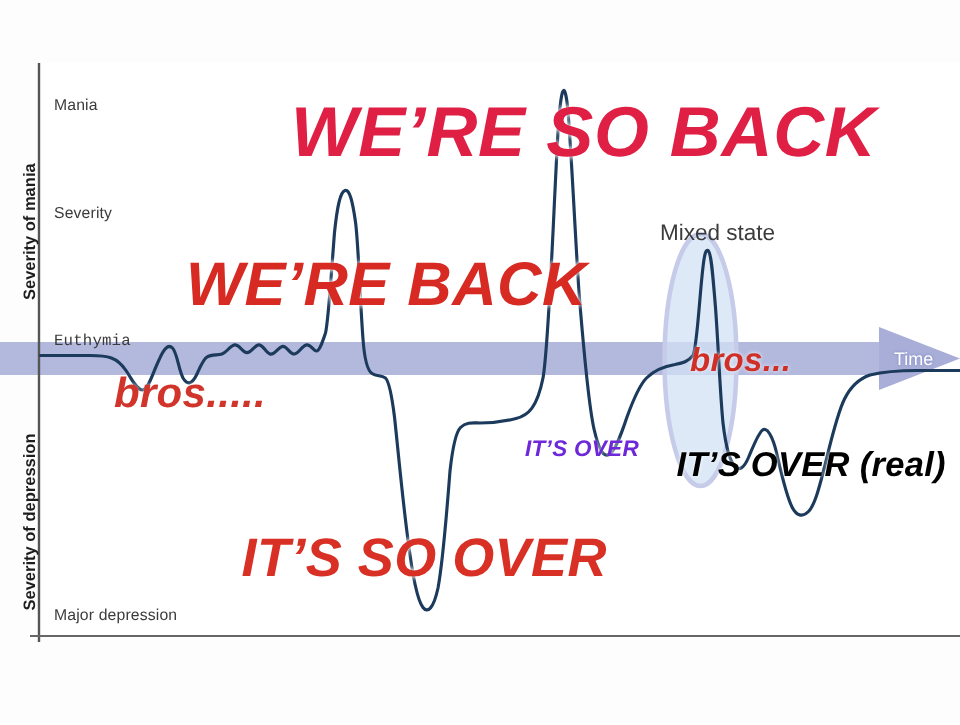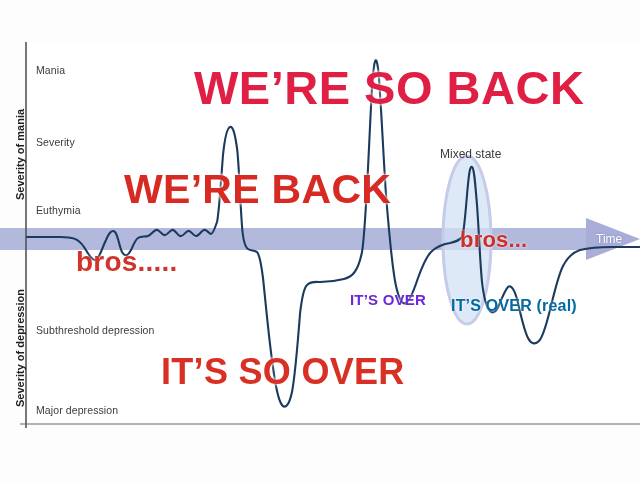--- a/index.html
+++ b/index.html
@@ -40,41 +40,42 @@
     font-family: "Liberation Sans", sans-serif;
     font-size: 11px;
     font-weight: bold;
     color: #1d1d1d;
     white-space: nowrap;
     transform-origin: 0 0;
   }
   .annotation-label {
     position: absolute;
     font-family: "Liberation Sans", sans-serif;
-    font-size: 12px;
+    font-size: 15px;
     color: #3b3b3b;
     white-space: nowrap;
   }
   .time-label {
     position: absolute;
     font-family: "Liberation Sans", sans-serif;
     font-size: 12px;
     color: #ffffff;
     font-weight: normal;
     white-space: nowrap;
     text-shadow: 0 0 2px rgba(120,126,190,0.85);
   }
 
   
   .meme {
     position: absolute;
     font-family: "Liberation Sans", sans-serif;
     font-weight: bold;
     white-space: nowrap;
     line-height: 1;
+    font-style: italic;
   }
   .meme-so-back {
     font-size: 47px;
     color: #e01f45;
     letter-spacing: 0.5px;
     text-shadow: 0 0 3px rgba(255,255,255,0.95),
                  0 0 6px rgba(255,255,255,0.8);
   }
   .meme-back {
     font-size: 41px;
@@ -103,22 +104,22 @@
     text-shadow: 0 0 3px rgba(255,255,255,0.9);
   }
   .meme-over-1 {
     font-size: 15px;
     color: #6d28d9;
     letter-spacing: 0.2px;
     text-shadow: 0 0 3px rgba(255,255,255,0.9);
     text-align: center;
   }
   .meme-over-real {
-    font-size: 16px;
-    color: #0369a1;
+    font-size: 23px;
+    color: #000000;
     letter-spacing: 0.2px;
     text-shadow: 0 0 3px rgba(255,255,255,0.9);
   }
 </style>
 </head>
 <body>
 
 <div id="stage">
 
   <svg id="chart-svg" viewBox="0 0 640 483" xmlns="http://www.w3.org/2000/svg">
@@ -200,22 +201,21 @@
 
   <div class="axis-title" style="left:14px; top:200px; transform: rotate(-90deg); transform-origin: 0 0;">
     <span>Severity of mania</span>
   </div>
   <div class="axis-title" style="left:14px; top:407px; transform: rotate(-90deg); transform-origin: 0 0;">
     <span>Severity of depression</span>
   </div>
 
   <div class="axis-tick-label" style="left:36px; top:64px;">Mania</div>
   <div class="axis-tick-label" style="left:36px; top:136px;">Severity</div>
-  <div class="axis-tick-label" style="left:36px; top:204px;">Euthymia</div>
-  <div class="axis-tick-label" style="left:36px; top:324px;">Subthreshold depression</div>
+  <div class="axis-tick-label" style="left:36px; top:222px;font-family:Liberation Mono, monospace;">Euthymia</div>
   <div class="axis-tick-label" style="left:36px; top:404px;">Major depression</div>
 
   <div class="annotation-label" style="left:440px; top:147px;">Mixed state</div>
 
   <div class="time-label" style="left:596px; top:232px;text-align:right;">Time</div>
 
   <div class="meme meme-so-back" style="left:194px; top:64px;">WE’RE SO BACK</div>
 
   <div class="meme meme-back" style="left:124px; top:169px;">WE’RE BACK</div>
 

